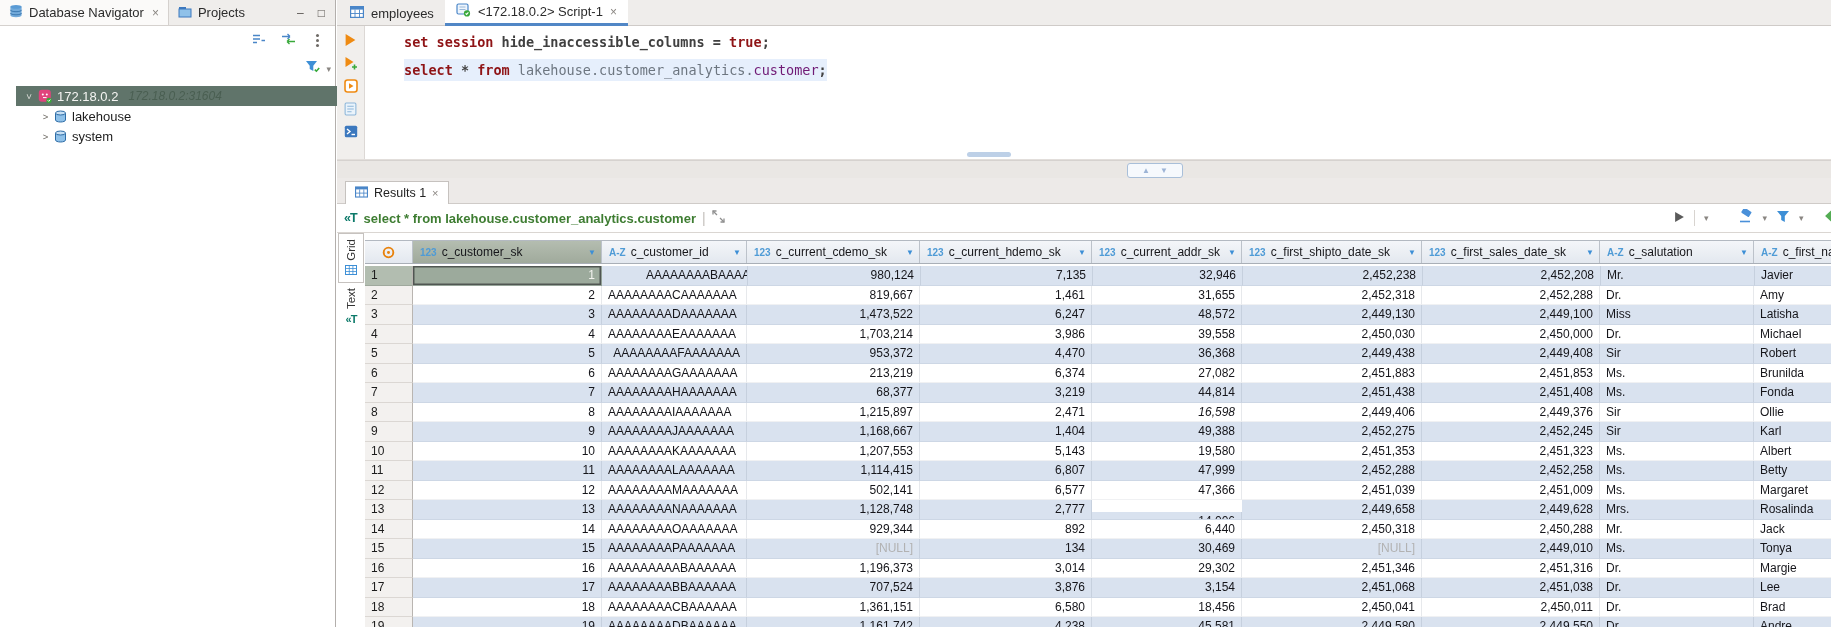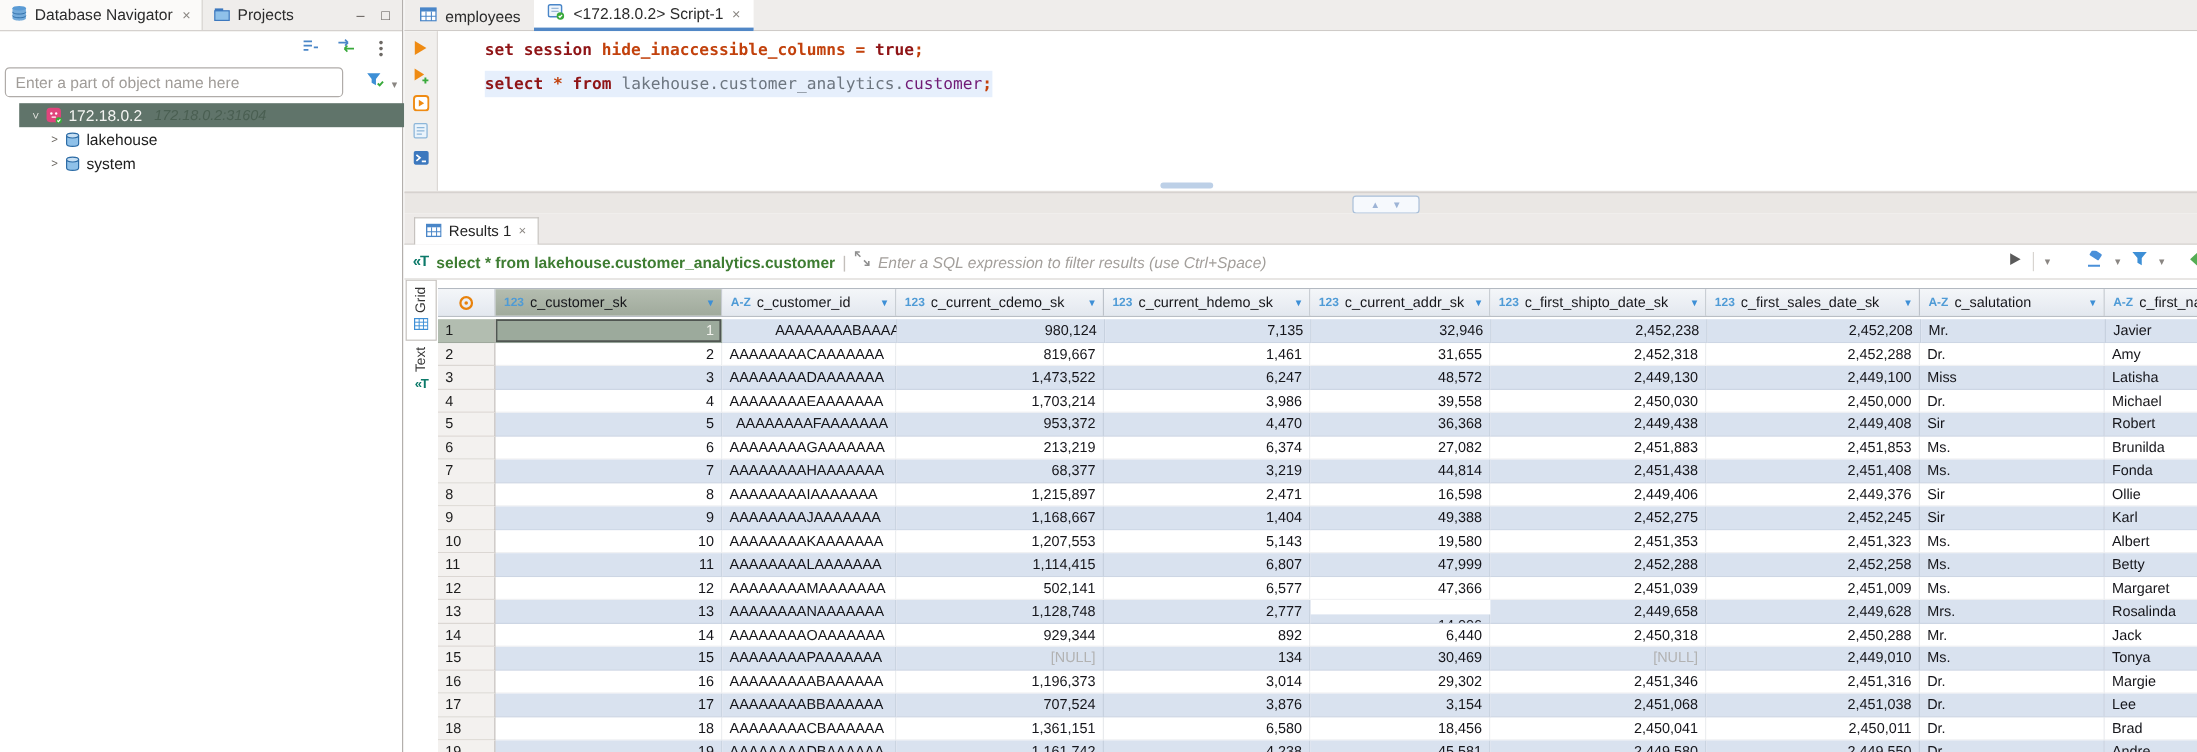--- a/index.html
+++ b/index.html
@@ -50,21 +50,21 @@
     border-bottom:1px solid #e2dedb; }
   .ed-toolbar { position:absolute; left:0; top:0; width:28px; height:100%;
     background:#f1efed; border-right:1px solid #dcd8d5; display:flex; flex-direction:column;
     align-items:center; padding-top:7px; gap:9px; }
   .ed-toolbar span { display:flex; }
   #code-area { position:absolute; left:67px; top:5px; font-family:"DejaVu Sans Mono", monospace;
     font-size:13.5px; }
   .code-line { height:28px; line-height:22px; white-space:pre; }
   .code-line .hl { background:#e6effc; display:inline-block; }
   .tok-kw { color:#8f1416; font-weight:bold; }
-  .tok-plain { color:#c2410c; font-weight:bold; }
+  .tok-plain { color:#404040; font-weight:bold; }
   .tok-schema { color:#6d7680; }
   .tok-table { color:#701a75; }
   .hthumb { position:absolute; left:630px; bottom:2px; width:44px; height:5px;
     background:#bdd0e7; border-radius:3px; }
 
   
   #sash { position:absolute; left:0; top:160px; width:100%; height:18px; background:#eae7e4;
     border-top:1px solid #d6d2cf; }
   .collapse-widget { position:absolute; left:790px; top:2px; width:56px; height:15px;
     background:#f6f9fd; border:1px solid #a9bfd9; border-radius:3px; display:flex;
@@ -152,21 +152,20 @@
           <path d="M10.5 7.5h3.5" stroke="#4a86c8" stroke-width="1.5"></path>
         </svg></span>
     <span><svg width="15" height="12" viewBox="0 0 15 12">
           <path d="M1 3.5h8M9 3.5L6.5 1M9 3.5L6.5 6" stroke="#4a86c8" stroke-width="1.3" fill="none"></path>
           <path d="M14 8.5H6M6 8.5L8.5 6M6 8.5l2.5 2.5" stroke="#39a93b" stroke-width="1.3" fill="none"></path>
         </svg></span>
     <span class="kebab"></span>
   </div>
 
   <div class="lp-filterrow">
-    <input id="object-filter" placeholder="Enter a part of object name here" style="">
     <span class="lp-filter-icons">
       <span><svg width="16" height="14" viewBox="0 0 16 14">
             <path d="M1 1h11L8.3 5.8V11L4.7 9V5.8z" fill="#3d8fd6"></path>
             <path d="M9.8 9.6l1.6 1.6 2.8-3.2" stroke="#39a93b" stroke-width="1.6" fill="none"></path>
           </svg></span>
       <span class="chev">▾</span>
     </span>
   </div>
 
   <div class="lp-tree">
@@ -292,21 +291,20 @@
     </div>
 
     <div class="res-filter">
       <span class="tticon">«T</span>
       <span class="rf-query">select * from lakehouse.customer_analytics.customer</span>
       <span class="rf-sep">|</span>
       <span><svg width="13" height="13" viewBox="0 0 13 13">
             <path d="M1 4.5V1h3.5M12 8.5V12H8.5" stroke="#8f8f8f" stroke-width="1.3" fill="none"></path>
             <path d="M1 1l4 4M12 12L8 8" stroke="#8f8f8f" stroke-width="1.3"></path>
           </svg></span>
-      <span class="rf-ph">Enter a SQL expression to filter results (use Ctrl+Space)</span>
       <span class="rf-right">
         <span><svg width="11" height="12" viewBox="0 0 10 11">
               <path d="M1 1l8 4.5L1 10z" fill="#5a5a5a"></path>
             </svg></span>
         <span class="vline"></span>
         <span class="chev">▾</span>
         <span style="width:10px;"></span>
         <span><svg width="17" height="14" viewBox="0 0 17 14">
               <rect x="5" y="0" width="9" height="6" rx="1" transform="rotate(33 9 3)" fill="#4a90d9"></rect>
               <path d="M3 12.5h10" stroke="#4a90d9" stroke-width="1.6"></path>
@@ -474,21 +472,21 @@
               <div class="cell right" style="width: 178px;">2,451,408</div>
               <div class="cell left" style="width: 154px;">Ms.</div>
               <div class="cell left" style="width: 120px;">Fonda</div>
             </div>
             <div class="grow even">
               <div class="rnum">8</div>
               <div class="cell right" style="width: 189px;">8</div>
               <div class="cell left" style="width: 145px;">AAAAAAAAIAAAAAAA</div>
               <div class="cell right" style="width: 173px;">1,215,897</div>
               <div class="cell right" style="width: 172px;">2,471</div>
-              <div class="cell right" style="width: 150px;">16,598</div>
+              <div class="cell right" style="width: 150px; font-style: italic;">16,598</div>
               <div class="cell right" style="width: 180px;">2,449,406</div>
               <div class="cell right" style="width: 178px;">2,449,376</div>
               <div class="cell left" style="width: 154px;">Sir</div>
               <div class="cell left" style="width: 120px;">Ollie</div>
             </div>
             <div class="grow odd">
               <div class="rnum">9</div>
               <div class="cell right" style="width: 189px;">9</div>
               <div class="cell left" style="width: 145px;">AAAAAAAAJAAAAAAA</div>
               <div class="cell right" style="width: 173px;">1,168,667</div>

